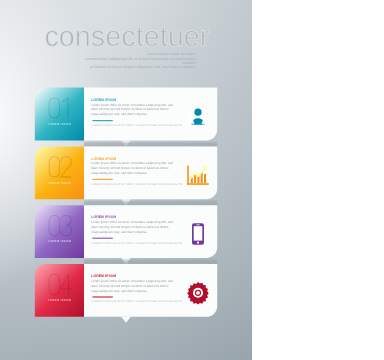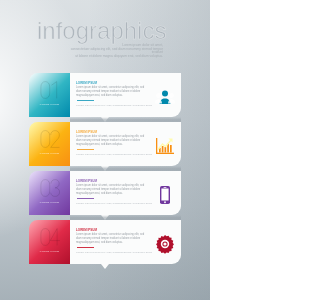--- a/index.html
+++ b/index.html
@@ -28,21 +28,21 @@
   .head{position:absolute;left:76px;top:8.6px;font-size:3.0px;line-height:3.6px;font-weight:bold;letter-spacing:-0.02px;}
   .body{position:absolute;left:76px;top:13.1px;width:74px;font-size:2.6px;line-height:3.95px;color:#9ba1a7;}
   .rule{position:absolute;left:77px;top:26.6px;width:16.5px;height:1.3px;}
   .foot{position:absolute;left:76px;top:31.2px;font-size:2.2px;color:#bcc2c7;letter-spacing:.05px;}
   .icon{position:absolute;left:155px;top:14px;width:17px;height:17px;}
 </style>
 </head>
 <body>
 
 <div id="stage">
-  <div class="title">infographics</div>
+  <div class="title">consectetuer</div>
   <div class="sub">
     <div>Lorem ipsum dolor sit amet,</div>
     <div>consectetuer adipiscing elit, sed diam nonummy eirmod tempor invidunt</div>
     <div>ut labore et dolore magna aliquyam erat, sed diam voluptua.</div>
   </div>
   <div id="bands">
       <div class="band" style="top: 73px;">
         <div class="white"></div>
   <div class="notch"></div>
   <div class="box" style="background:linear-gradient(135deg,#ffffff 0%,#31b6c4 52%,#0089ac 100%)">

